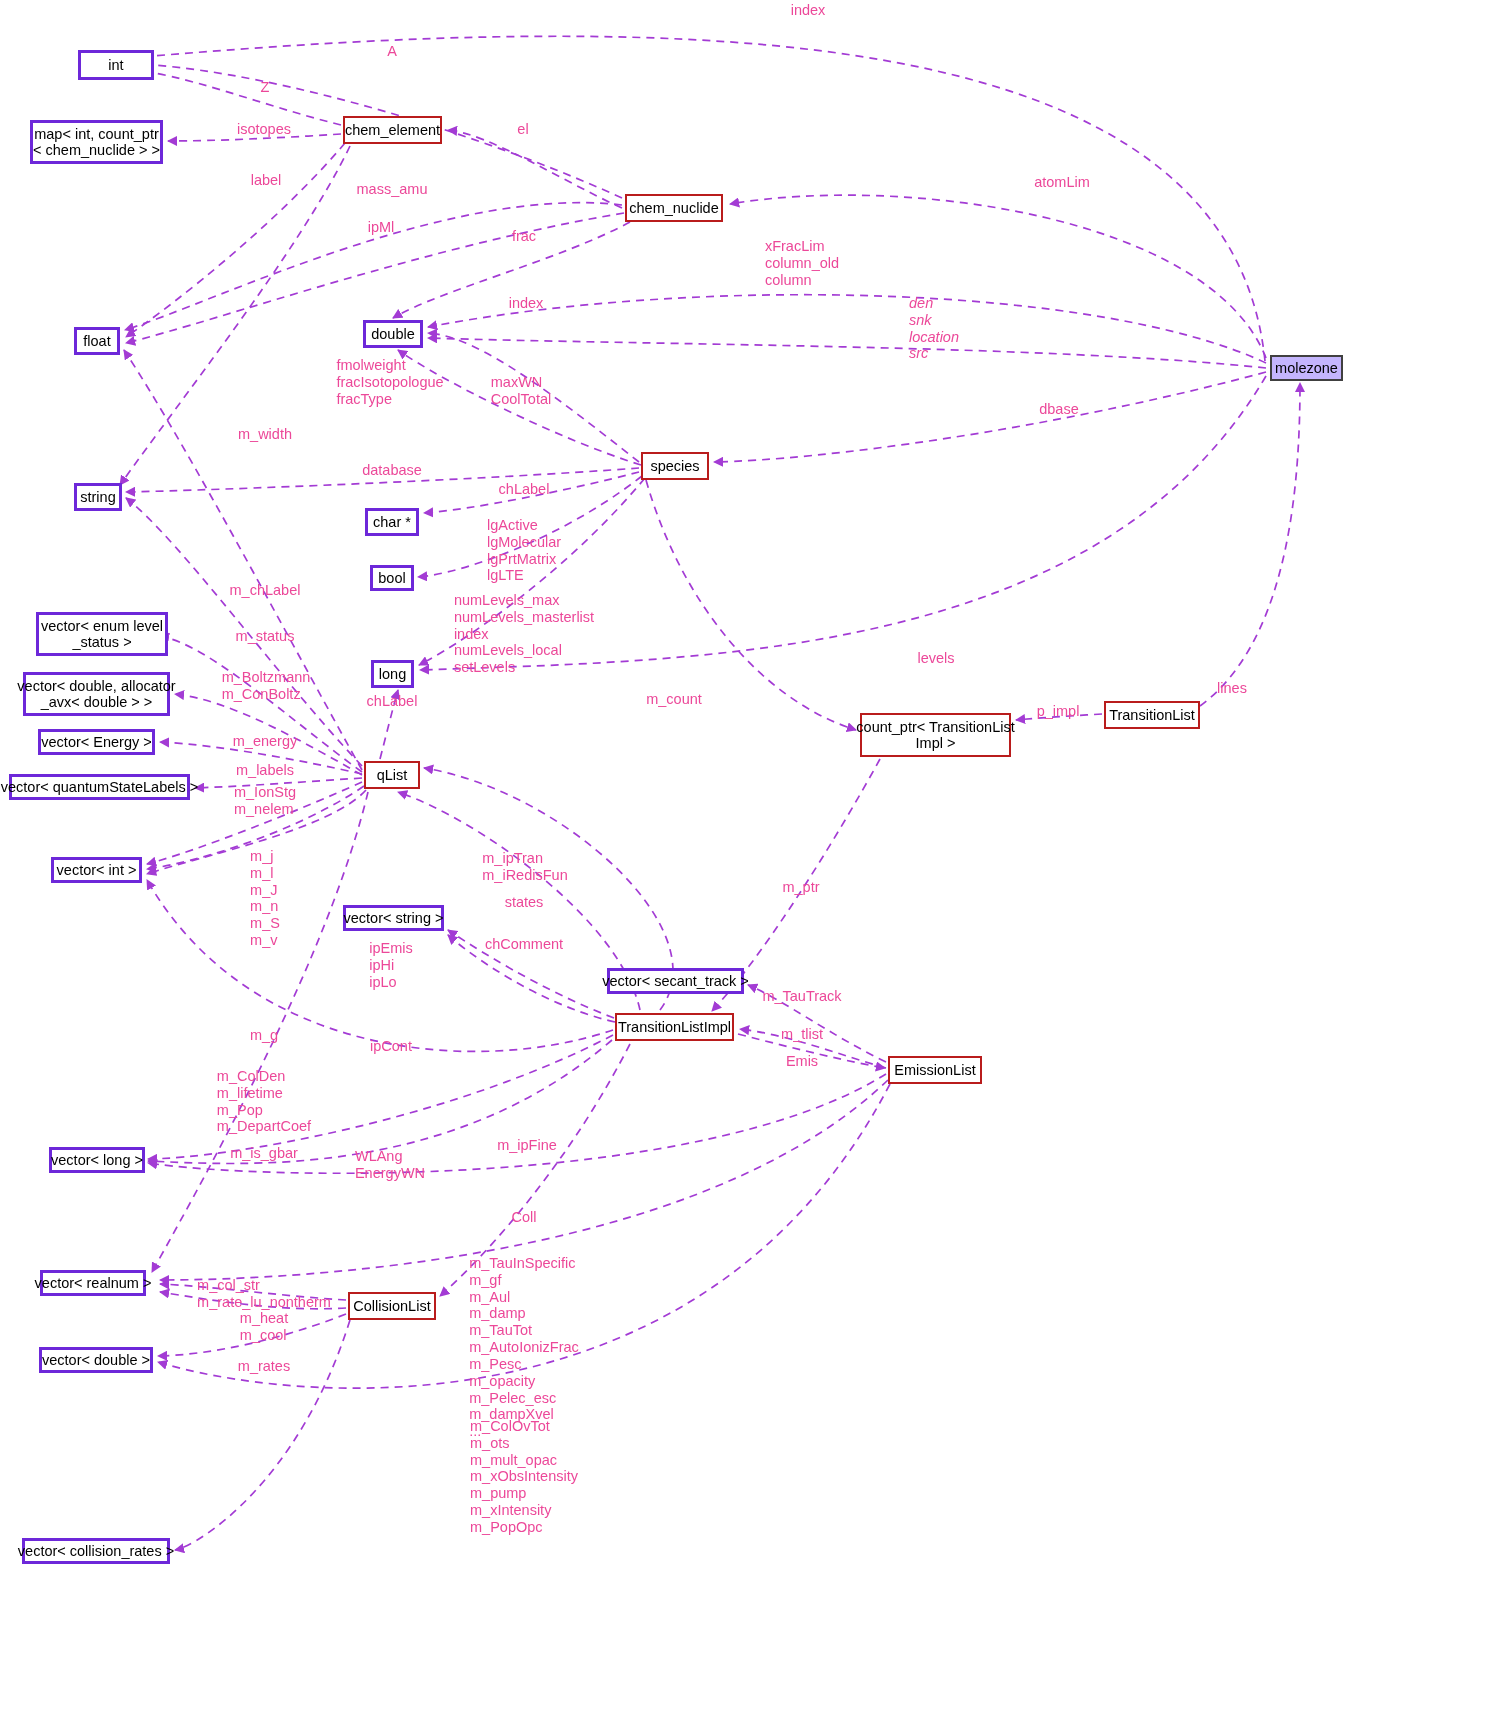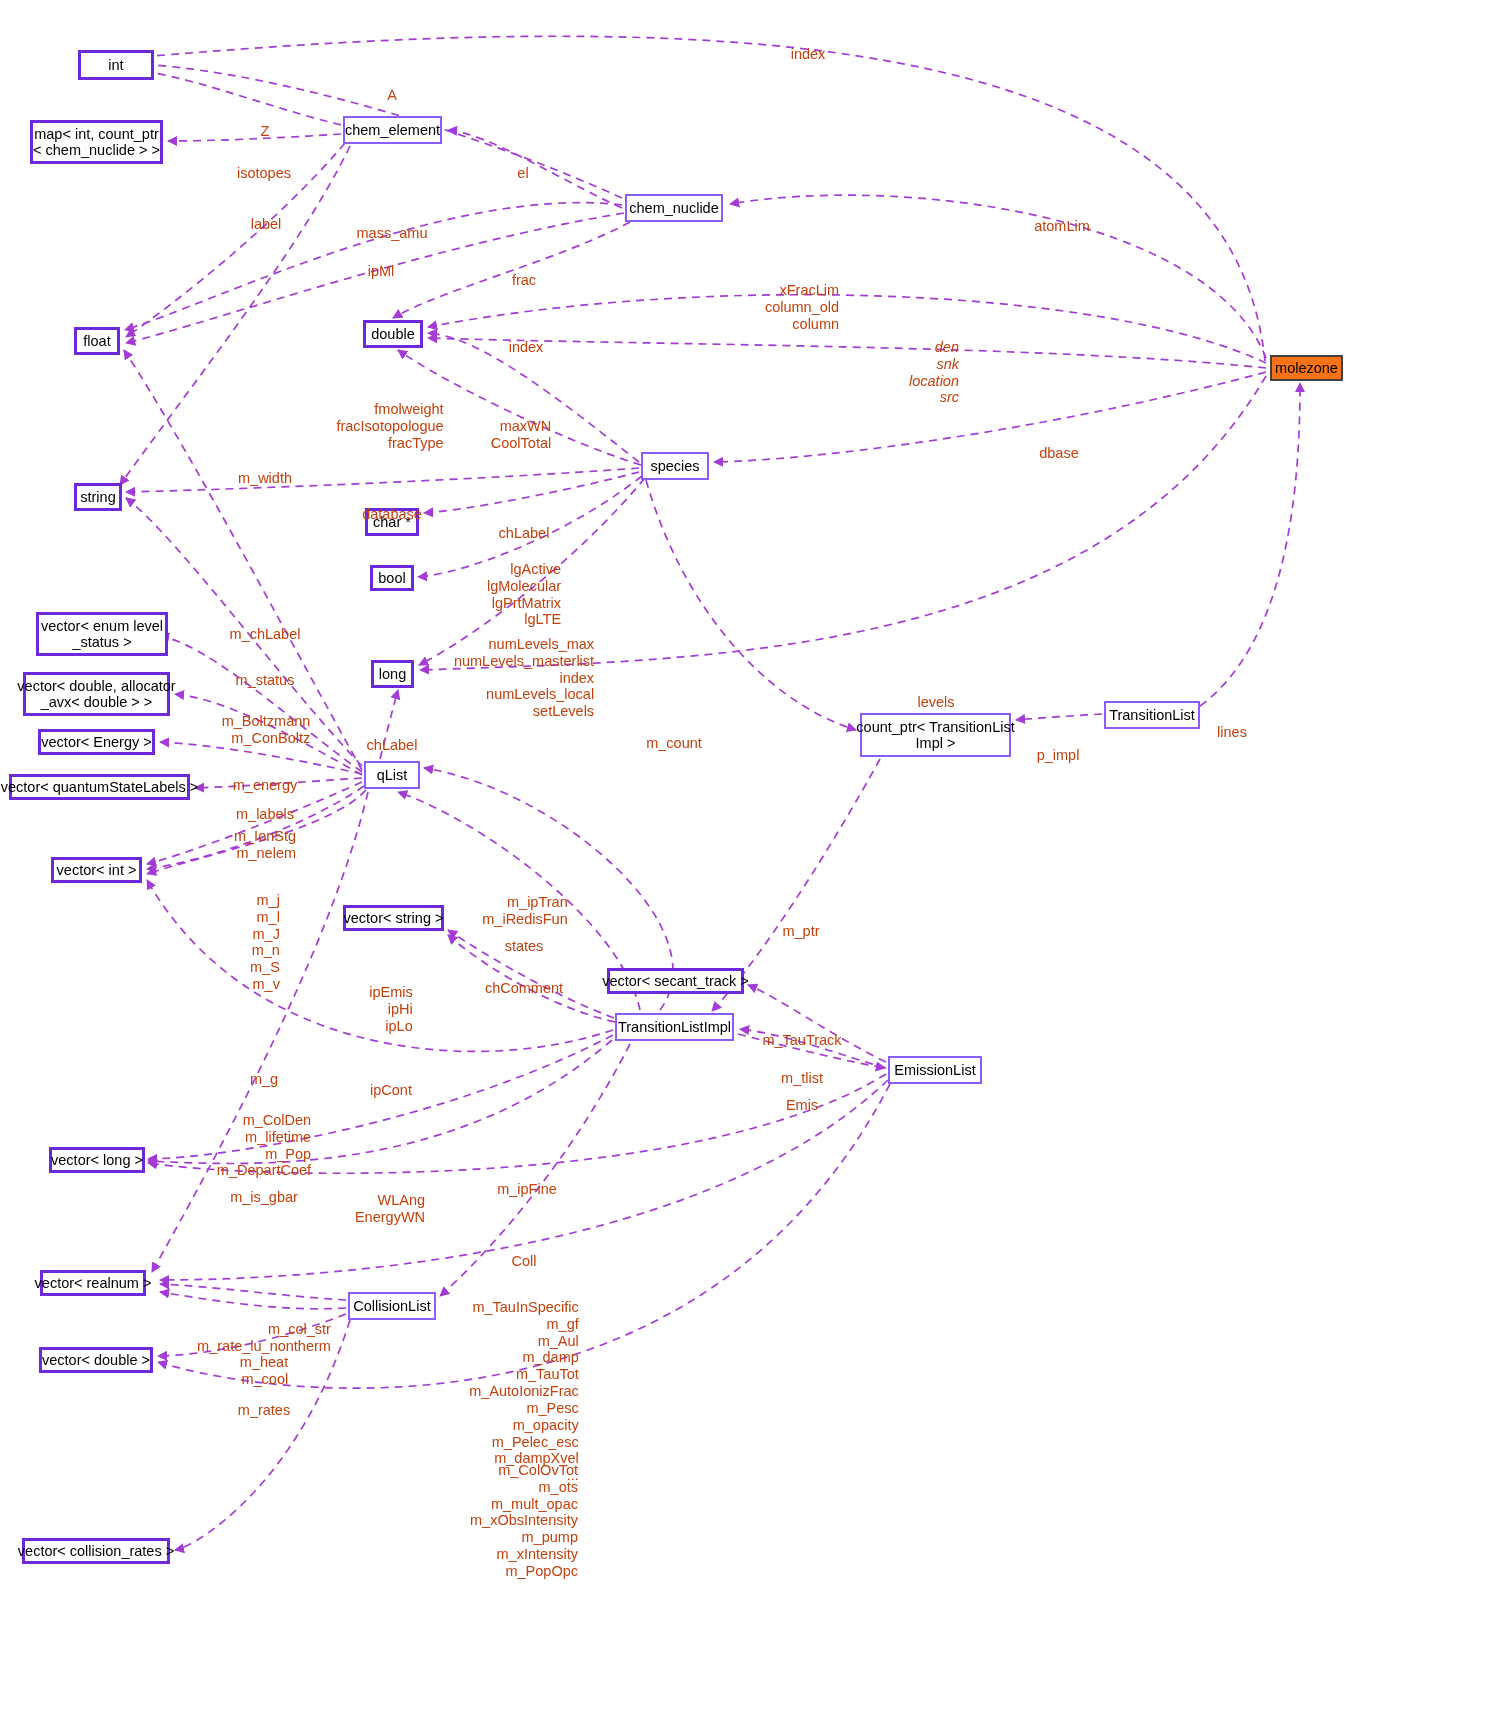--- a/index.html
+++ b/index.html
@@ -31,36 +31,35 @@
     text-align: center;
     background: #ffffff;
     border: 3px solid #6d28d9;
     color: #000000;
     font-size: 14.5px;
     line-height: 1.12;
     white-space: pre;
     padding: 1px 4px;
   }
   .node.strong {
-    border: 2px solid #8b5cf6;
+    border: 2px solid #b91c1c;
   }
   .node.current {
     border: 2px solid #404040;
-    background: #f97316;
+    background: #c4b5fd;
   }
   .elabel {
     position: absolute;
-    color: #c2410c;
+    color: #ec4899;
     font-size: 14.5px;
     line-height: 1.16;
     white-space: pre;
-    text-align: right;
+    text-align: left;
     transform: translateX(-50%);
     pointer-events: none;
-    margin-top: 44px;
   }
 </style>
 </head>
 <body>
 
 <div id="canvas">
 
   <svg id="edge-layer" viewBox="0 0 1488 1733" width="1488" height="1733">
     <defs>
       <marker id="arrow" viewBox="0 0 10 10" refX="9" refY="5" markerWidth="6" markerHeight="6" orient="auto-start-reverse">

